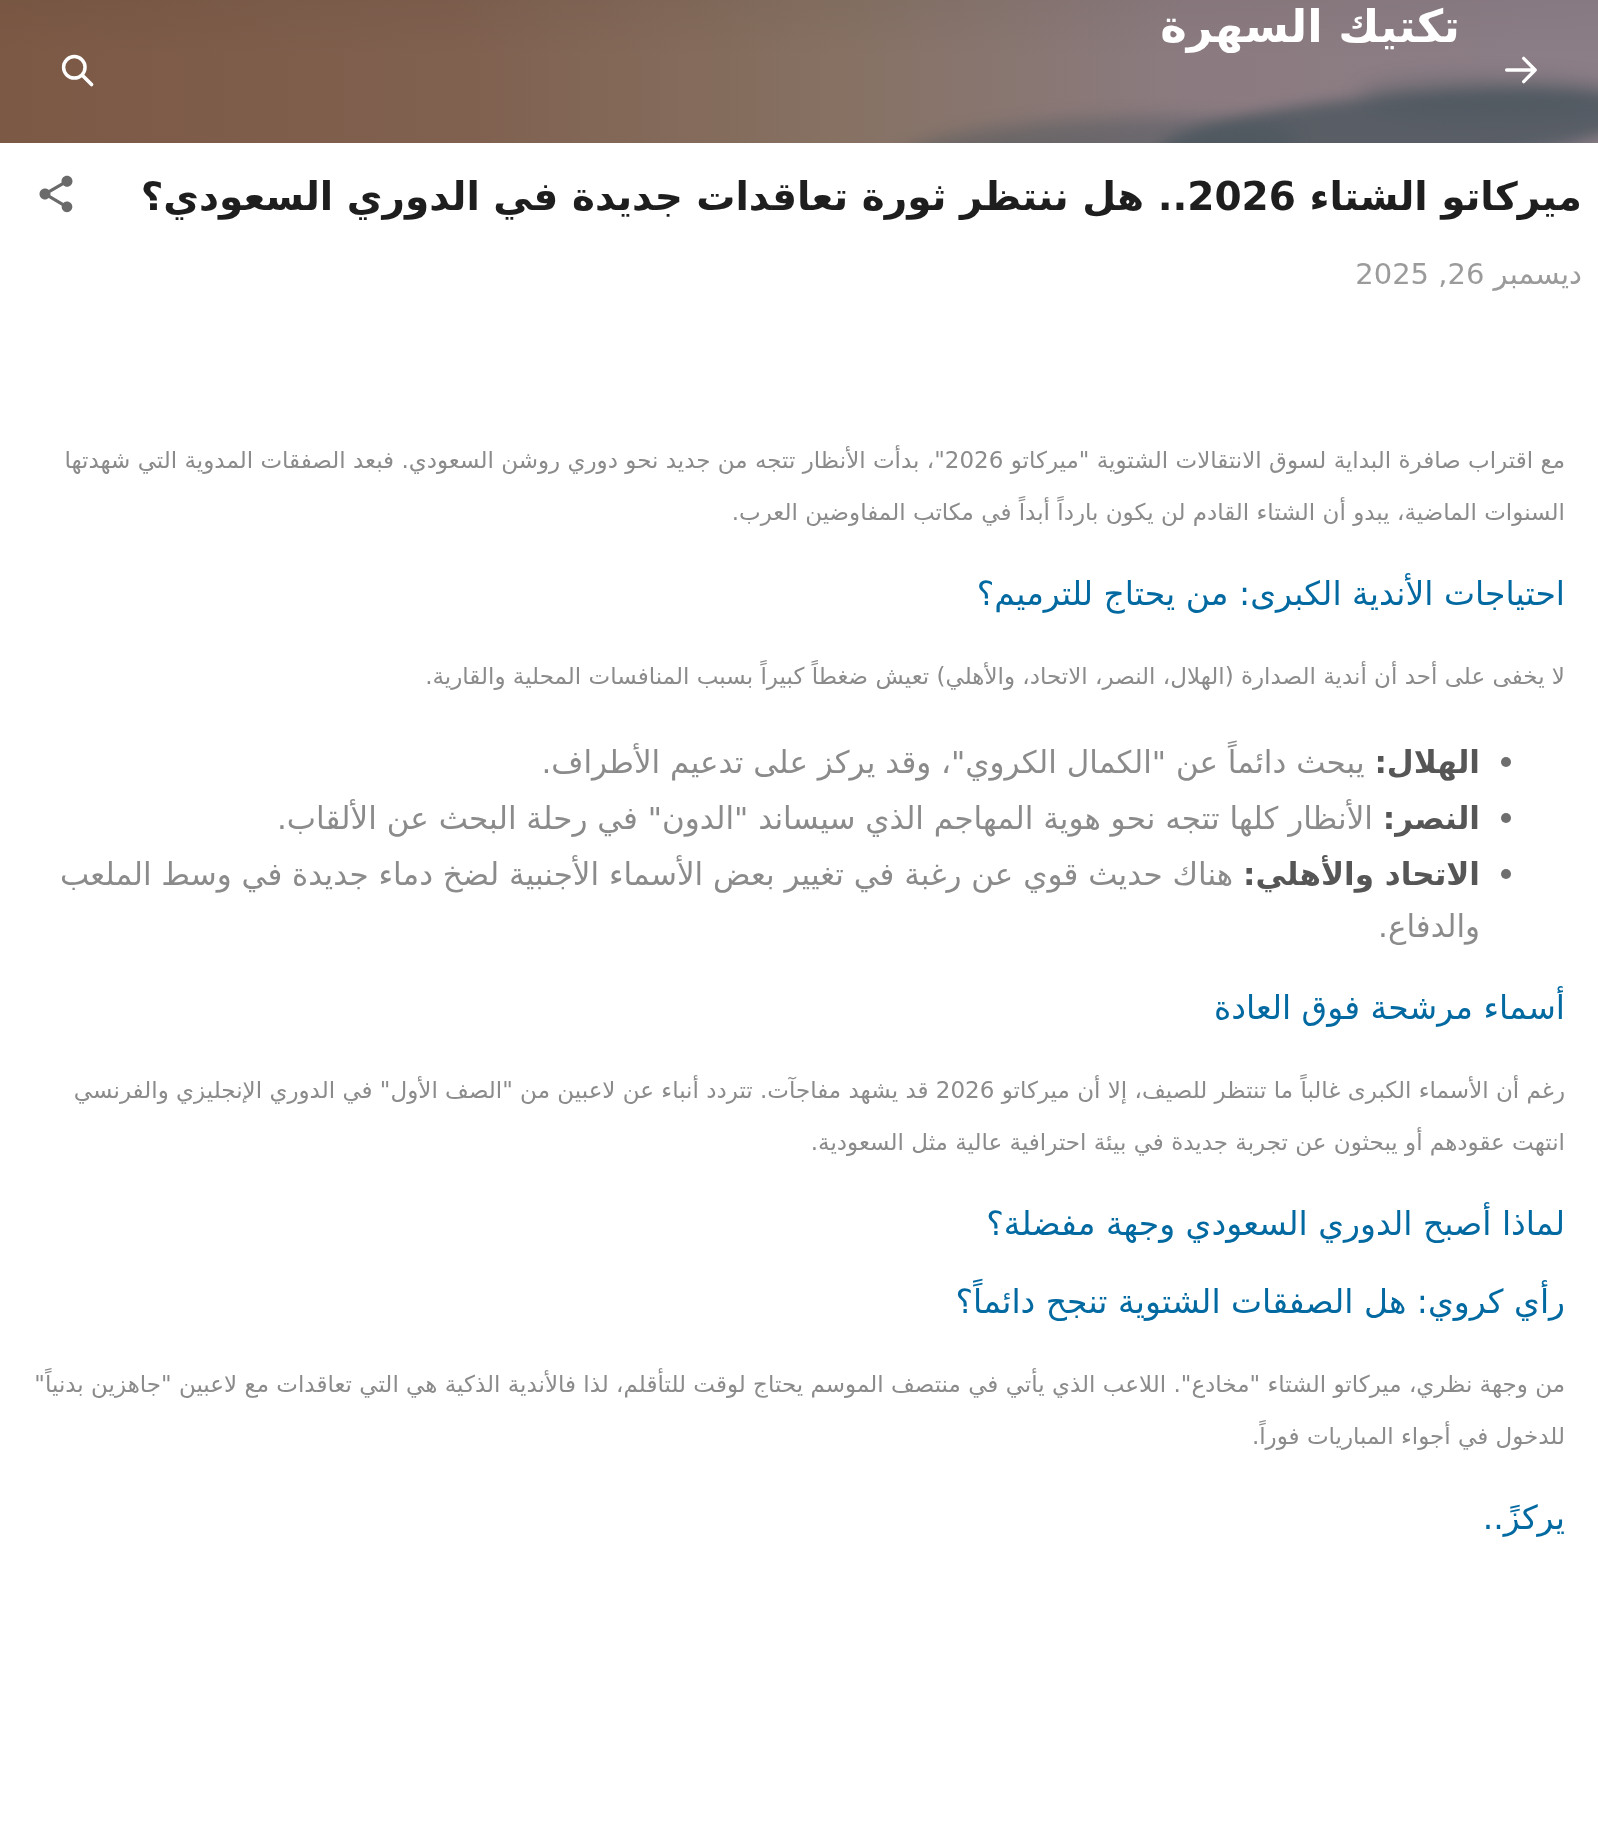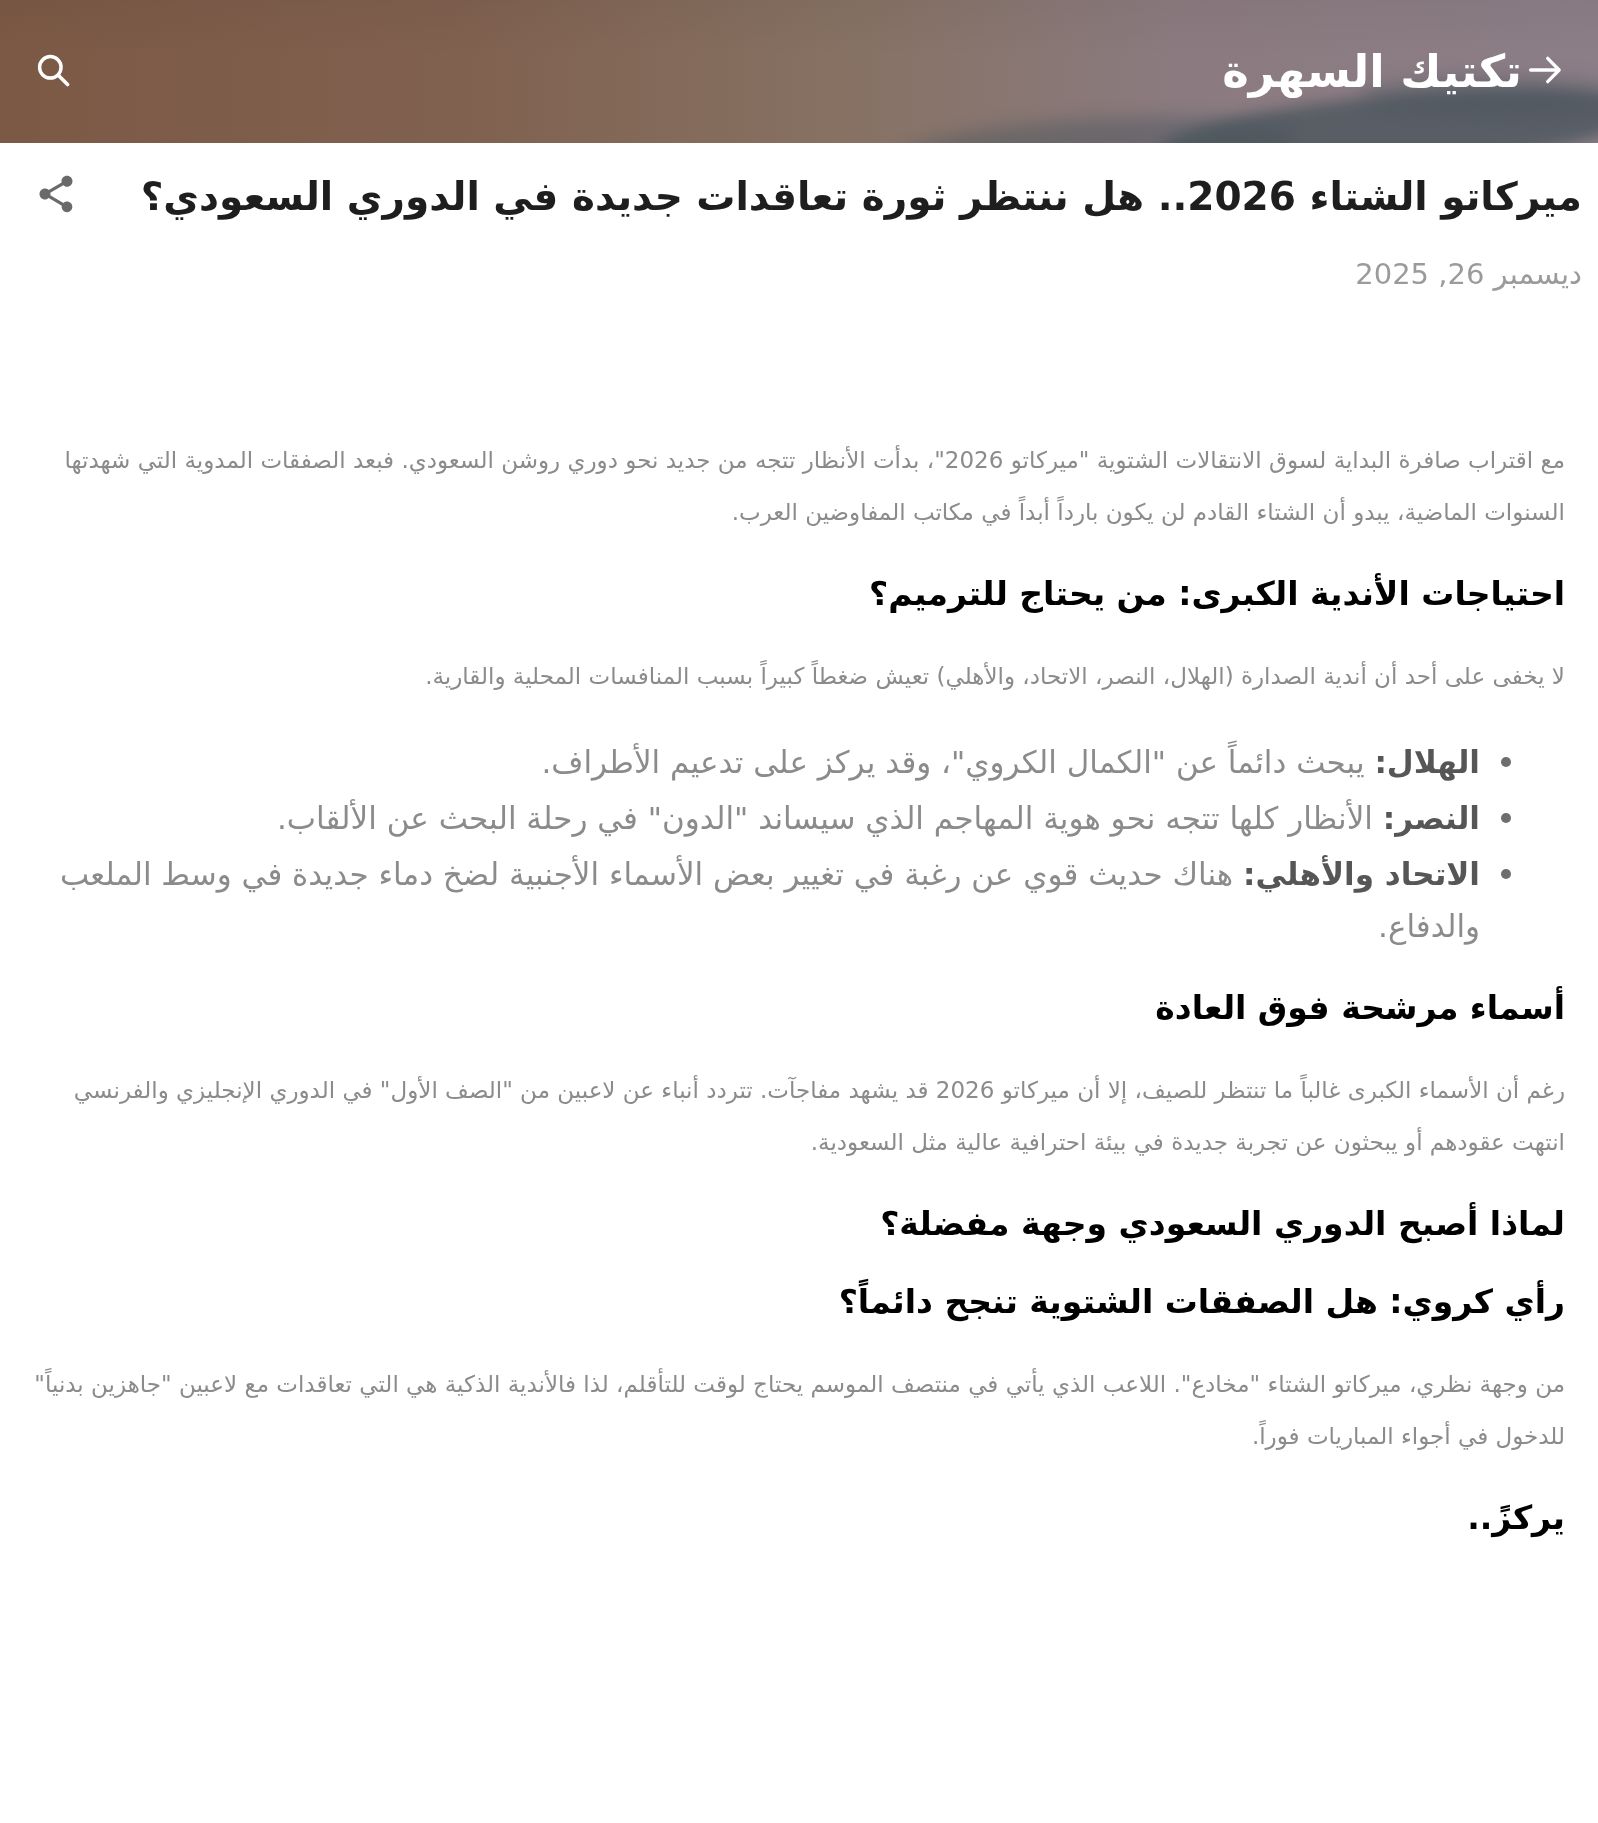--- a/index.html
+++ b/index.html
@@ -26,22 +26,23 @@
     background:linear-gradient(180deg, rgba(0,0,0,.04), rgba(0,0,0,0) 40%);
     pointer-events:none;
   }
   .hwave { position:absolute; background:#46535b; }
   .hwave1 { right:-40px; bottom:-26px; width:480px; height:74px; opacity:.72; border-radius:48%; filter:blur(7px); transform:rotate(-5deg); }
   .hwave2 { right:300px; bottom:-36px; width:400px; height:60px; opacity:.45; border-radius:50%; filter:blur(9px); transform:rotate(-3deg); }
   .hwave3 { right:-30px; bottom:26px; width:270px; height:40px; opacity:.40; border-radius:50%; filter:blur(10px); }
 
   .bar-inner {
     position:absolute; inset:0; z-index:2;
-    display:flex; align-items:center;
-    padding:0 30px;
+    display:flex; 
+    padding:0 54px;
+    column-gap:38px;
   }
   .icon-btn { background:none; border:none; padding:0; cursor:pointer; display:flex; align-items:center; justify-content:center; }
   .app-title {
     color:#ffffff; font-size:45px; font-weight:700; letter-spacing:.5px;
     white-space:nowrap;
   }
   .search-btn { margin-inline-start:auto; }
 
   
   .post-title {
@@ -66,22 +67,22 @@
   .post-body {
     margin:140px 33px 0 33px;
     text-align:right;
   }
   .post-body p {
     font-size:23px; line-height:52px;
     color:#8b8b8b;
     margin:0 0 34px 0;
   }
   .post-body h2 {
-    font-size:33px; line-height:44px; font-weight:700;
-    color:#000000;
+    font-size:33px; line-height:44px; font-weight:400;
+    color:#0369a1;
     margin:0 0 34px 0;
   }
   .post-body ul {
     list-style:none;
     margin:0 52px 34px 0;
     padding:0;
   }
   .post-body li {
     position:relative;
     padding-right:33px;

